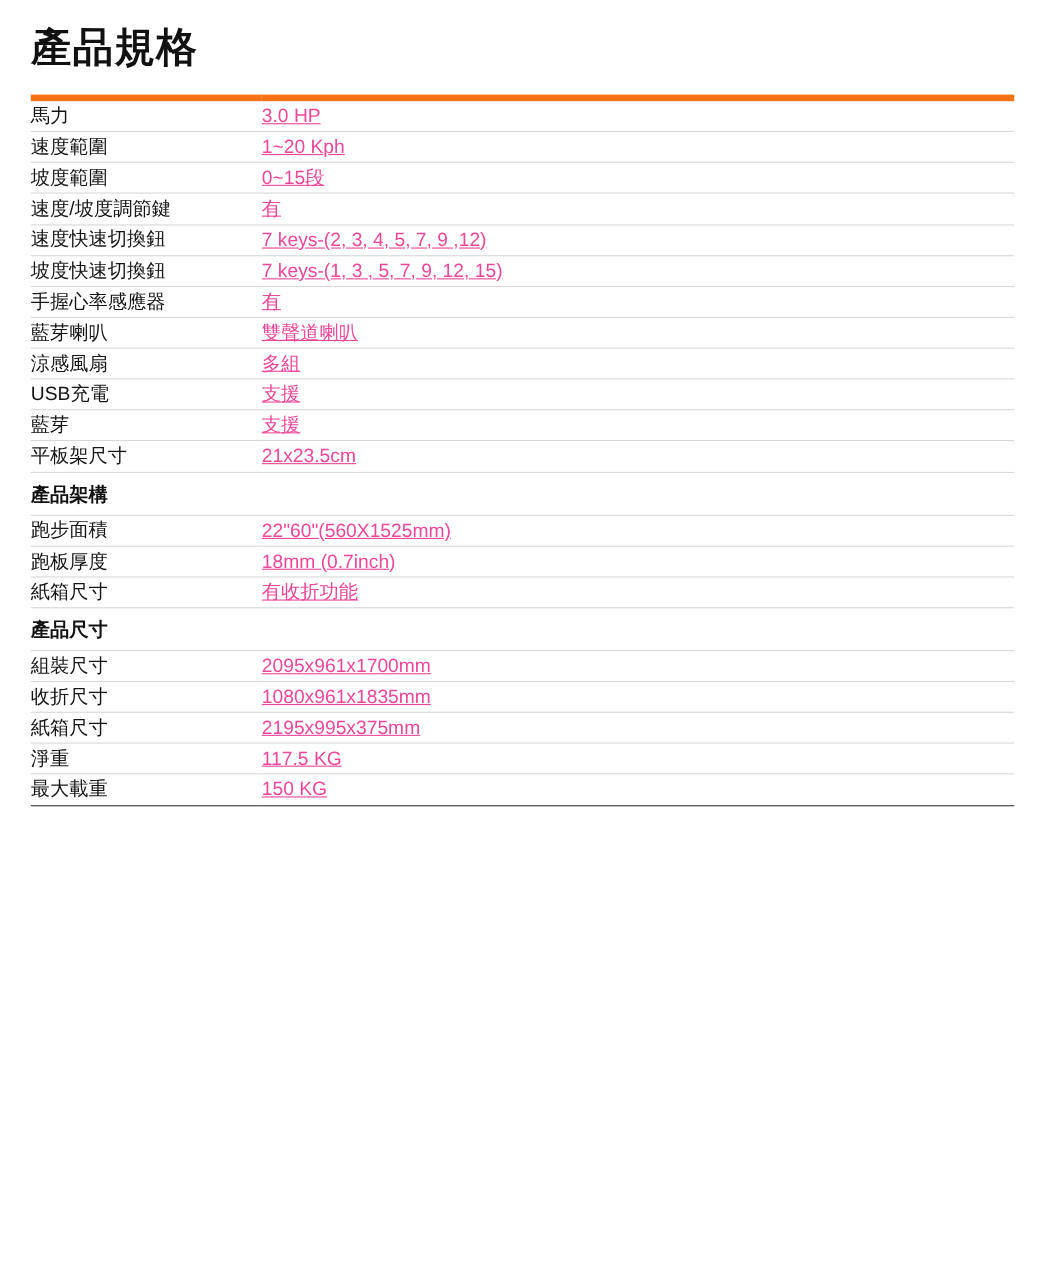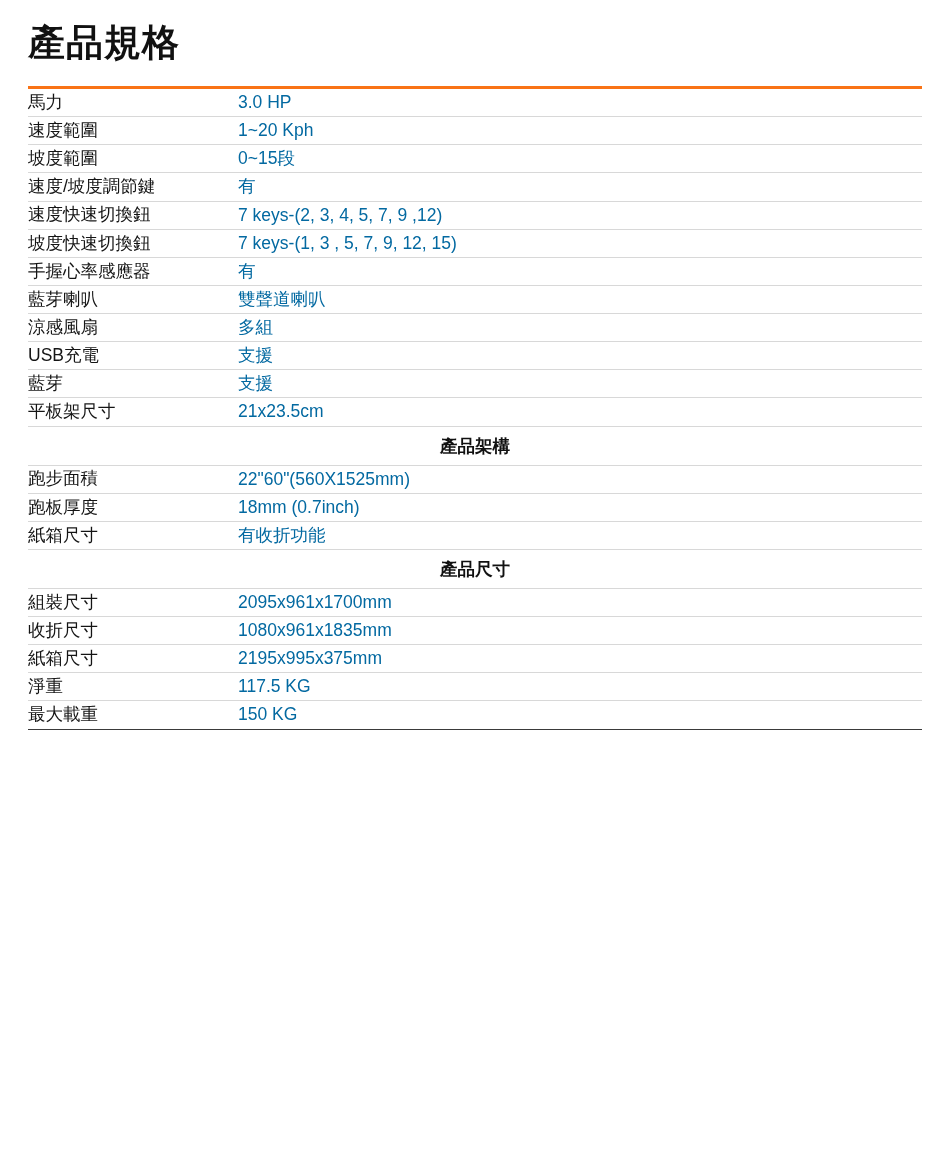--- a/index.html
+++ b/index.html
@@ -47,33 +47,34 @@
     width: 210px;
     padding: 6px 10px 6px 16px;
     border-right: 1px solid #3a3a3a;
     text-align: left;
     line-height: 1.45;
     color: #141414;
   }
   td.value {
     padding: 6px 10px 6px 12px;
     line-height: 1.55;
-    color: #0369a1;
+    color: #ec4899;
+    text-decoration: underline;
   }
   tr.section td {
-    text-align: center;
+    text-align: left;
     font-weight: bold;
     padding: 7px 0 7px 0;
     border-top: 1px solid #3a3a3a;
     border-bottom: 1px solid #d8d8d8;
     font-size: 17.5px;
     color: #111111;
   }
   tr.first-row td {
-    border-top: 3px solid #f97316;
+    border-top: 6px solid #f97316;
   }
   tr.last-row td {
     border-bottom: 1px solid #3a3a3a;
   }
   .tall { line-height: 1.6; }
 </style>
 </head>
 <body>
 
 <div class="page">

